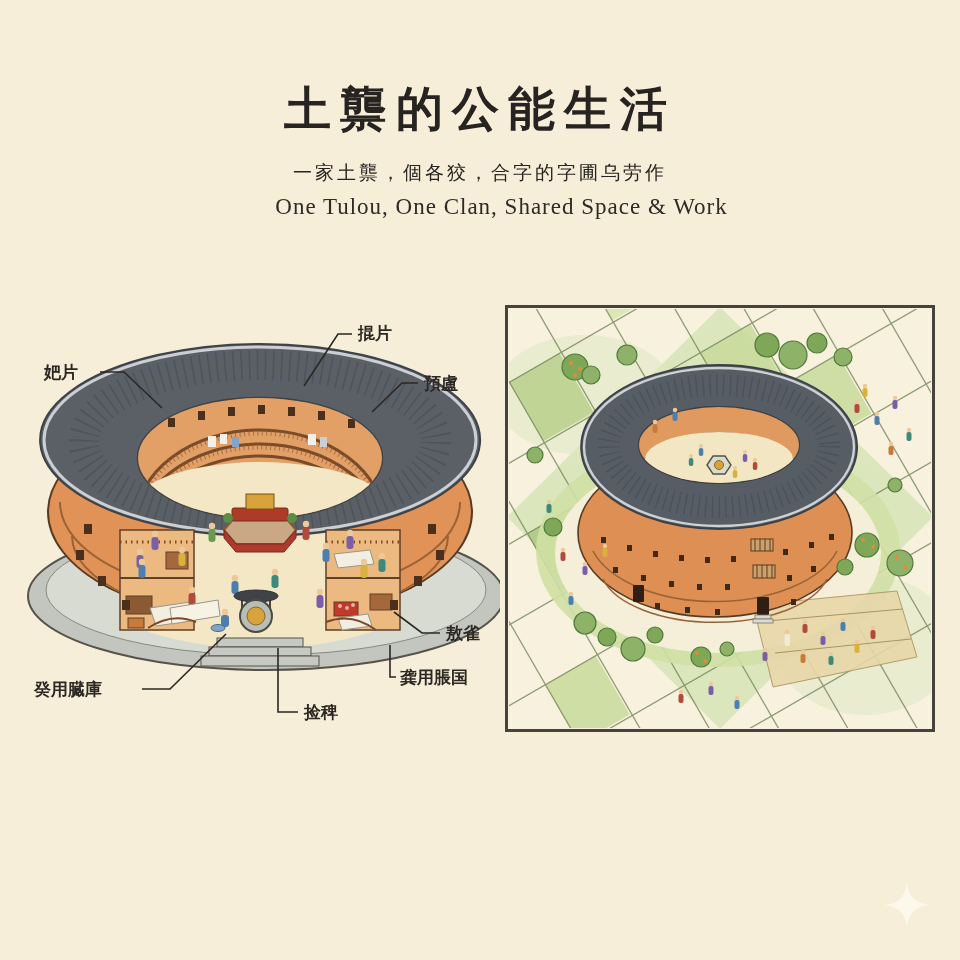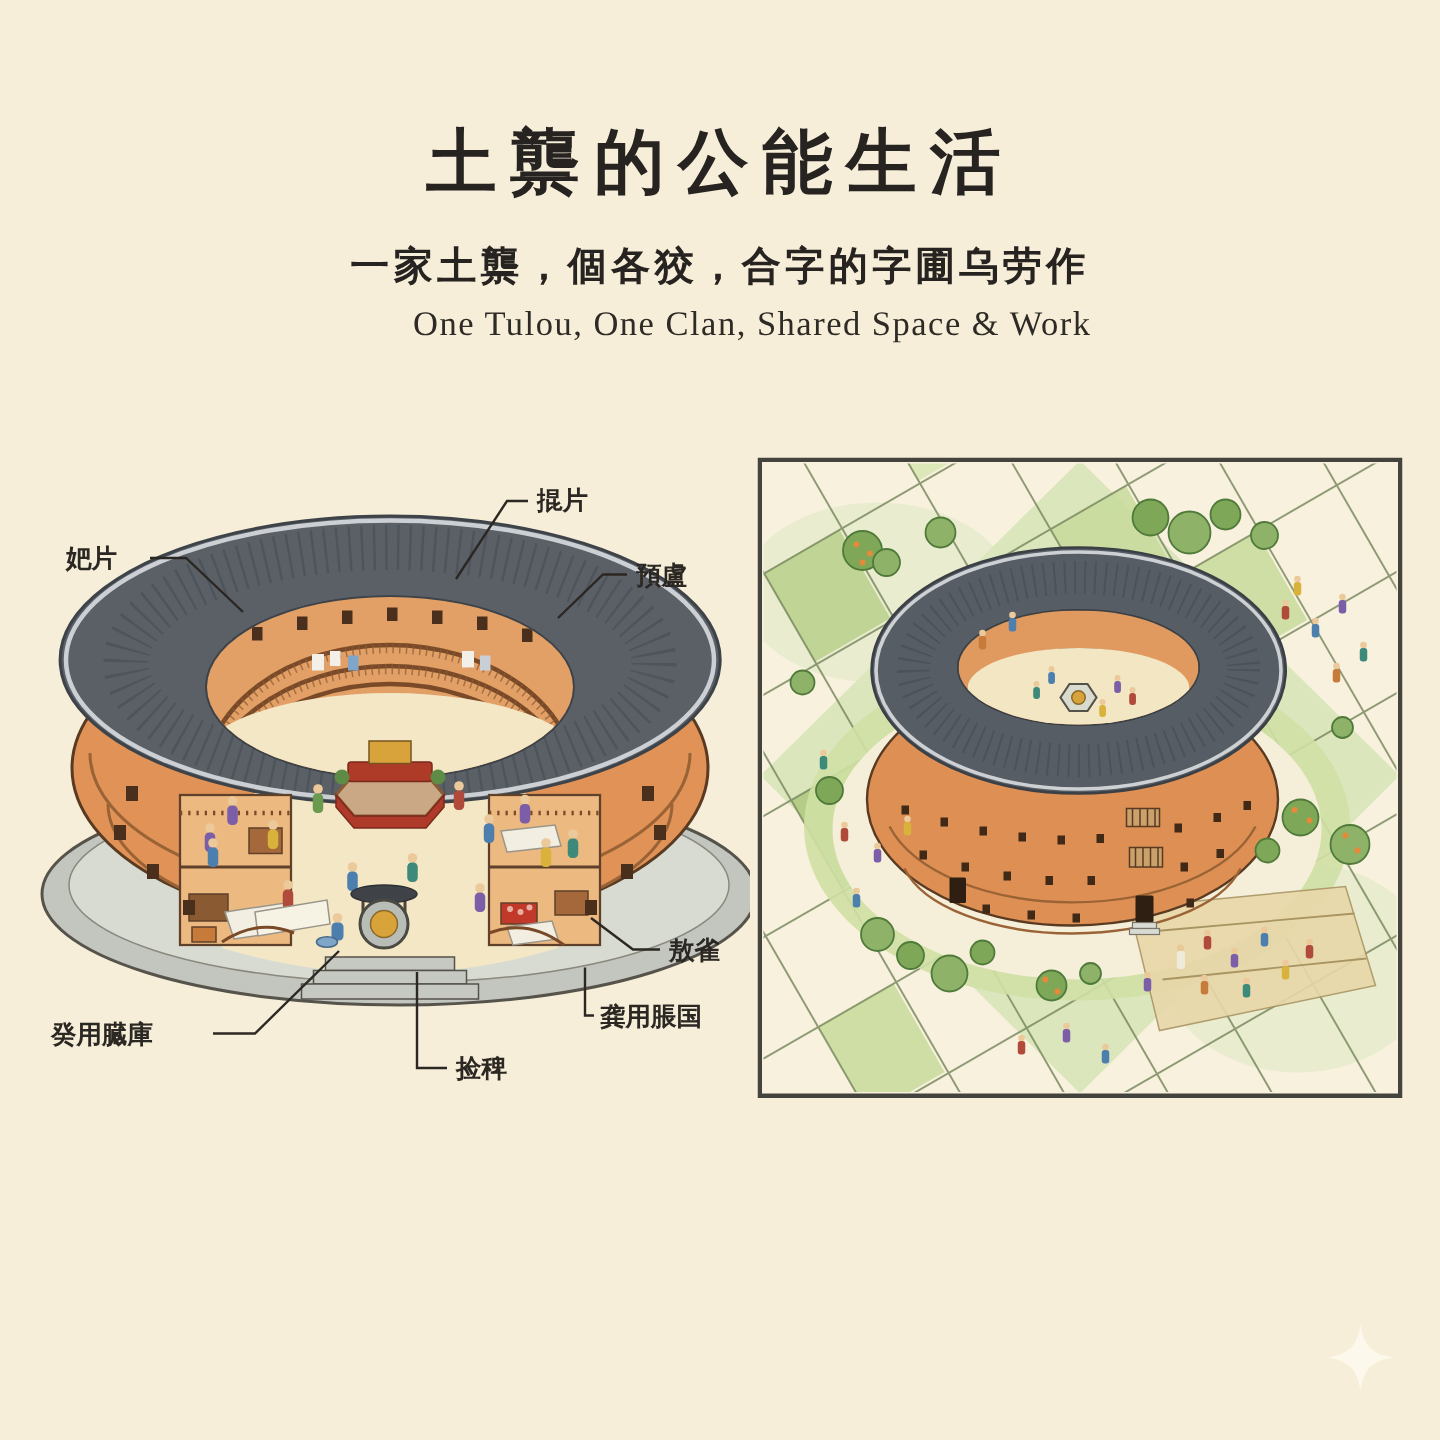--- a/index.html
+++ b/index.html
@@ -4,21 +4,21 @@
 <style>
   html,body{margin:0;padding:0;}
   body{
     width:960px;height:960px;position:relative;overflow:hidden;
     background:#f6eed8;
     font-family:"Liberation Serif","DejaVu Serif",serif;
     color:#262320;
   }
   .header{position:absolute;top:0;left:0;width:960px;text-align:center;}
   .title{margin:84px 0 0 0;font-size:47px;font-weight:bold;letter-spacing:9px;line-height:1.1;}
-  .sub-zh{margin:24px 0 0 0;font-size:26px;font-weight:bold;letter-spacing:3px;}
+  .sub-zh{margin:24px 0 0 0;font-size:19px;font-weight:normal;letter-spacing:3px;}
   .sub-en{margin:8px 0 0 0;font-size:23px;font-weight:normal;letter-spacing:1px;color:#2e2b26;padding-left:43px;}
   .cutaway-svg{position:absolute;left:20px;top:312px;}
   .aerial-svg{position:absolute;left:505px;top:305px;}
   .sparkle{position:absolute;left:884px;top:882px;}
   svg text.diag-label{font-family:"Liberation Serif","DejaVu Serif",serif;font-size:17px;font-weight:bold;fill:#2b2722;}
 </style>
 </head>
 <body>
 
 <div class="header">

